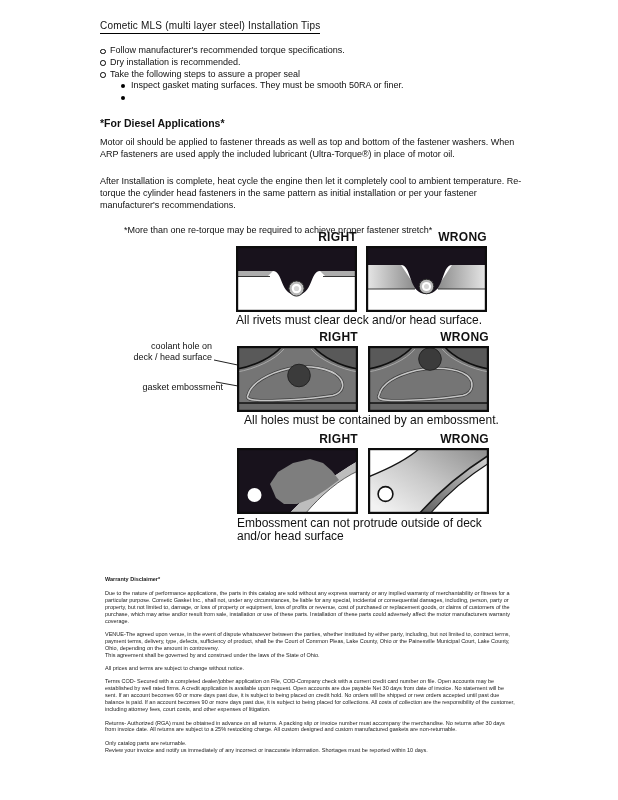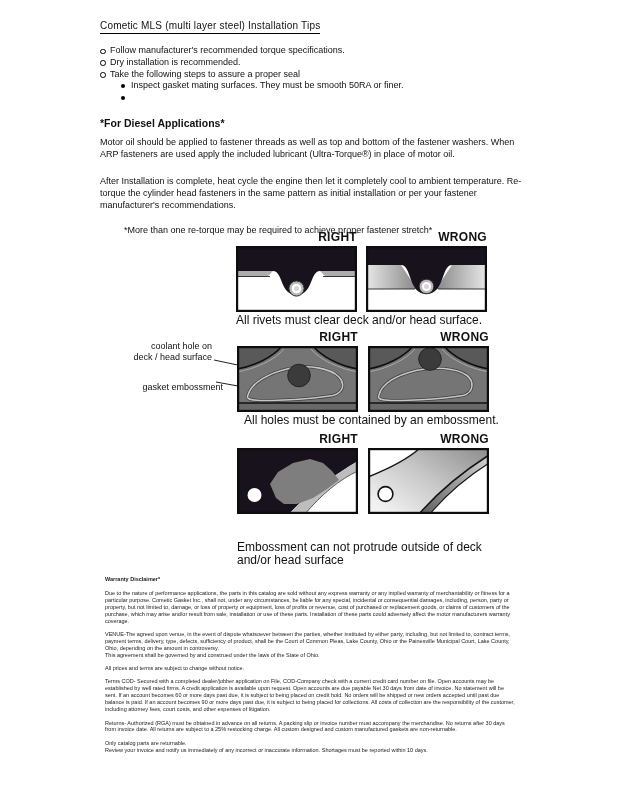--- a/index.html
+++ b/index.html
@@ -196,21 +196,21 @@
       <path d="M51 66 C71 43 96 23 121 7 L121 15 C99 29 77 48 62 66 Z" fill="url(#g3b)"></path>
       <path d="M62 66 C77 48 99 29 121 15 L121 66 Z" fill="#ffffff"></path>
       <path d="M0 29 C20 21 40 11 52 0" stroke="#141414" stroke-width="1.4" fill="none"></path>
       <path d="M51 66 C71 43 96 23 121 7" stroke="#141414" stroke-width="1.5" fill="none"></path>
       <path d="M62 66 C77 48 99 29 121 15" stroke="#141414" stroke-width="1.1" fill="none"></path>
       <circle cx="17.5" cy="46" r="7.4" fill="#ffffff" stroke="#111" stroke-width="1.6"></circle>
       <rect x="1.1" y="1.1" width="118.8" height="63.8" fill="none" stroke="#0d0d0d" stroke-width="2.2"></rect>
     </svg>
   </div>
 
-  <div class="figcap" style="left:237px;top:541px;width:250px;">Embossment can not protrude outside of deck
+  <div class="figcap" style="left:237px;top:517px;width:250px;">Embossment can not protrude outside of deck
 and/or head surface</div>
 
   <div class="disc">
     <div class="disc-h">Warranty Disclaimer*</div>
     <div class="disc-b">Due to the nature of performance applications, the parts in this catalog are sold without any express warranty or any implied warranty of merchantability or fitness for a particular purpose.  Cometic Gasket Inc., shall not, under any circumstances, be liable for any special, incidental or consequential damages, including, person, party or property, but not limited to, damage, or loss of property or equipment, loss of profits or revenue, cost of purchased or replacement goods, or claims of customers of the purchase, which may arise and/or result from sale, installation or use of these parts.  Installation of these parts could adversely affect the motor manufacturers warranty coverage.</div>
     <div class="disc-b">VENUE-The agreed upon venue, in the event of dispute whatsoever between the parties, whether instituted by either party, including, but not limited to, contract terms, payment terms, delivery, type, defects, sufficiency of product, shall be the Court of Common Pleas, Lake County, Ohio or the Painesville Municipal Court, Lake County, Ohio, depending on the amount in controversy.
 This agreement shall be governed by and construed under the laws of the State of Ohio.</div>
     <div class="disc-b">All prices and terms are subject to change without notice.</div>
     <div class="disc-b">Terms COD- Secured with a completed dealer/jobber application on File, COD-Company check with a current credit card number on file.  Open accounts may be established by well rated firms.  A credit application is available upon request.  Open accounts are due payable Net 30 days from date of invoice.  No statement will be sent.  If an account becomes 60 or more days past due, it is subject to being placed on credit hold.  No orders will be shipped or new orders accepted until past due balance is paid.  If an account becomes 90 or more days past due, it is subject to being placed for collections.  All costs of collection are the responsibility of the customer, including attorney fees, court costs, and other expenses of litigation.</div>
     <div class="disc-b">Returns- Authorized (RGA) must be obtained in advance on all returns.  A packing slip or invoice number must accompany the merchandise.  No returns after 30 days from invoice date.  All returns are subject to a 25% restocking charge.  All custom designed and custom manufactured gaskets are non-returnable.</div>

